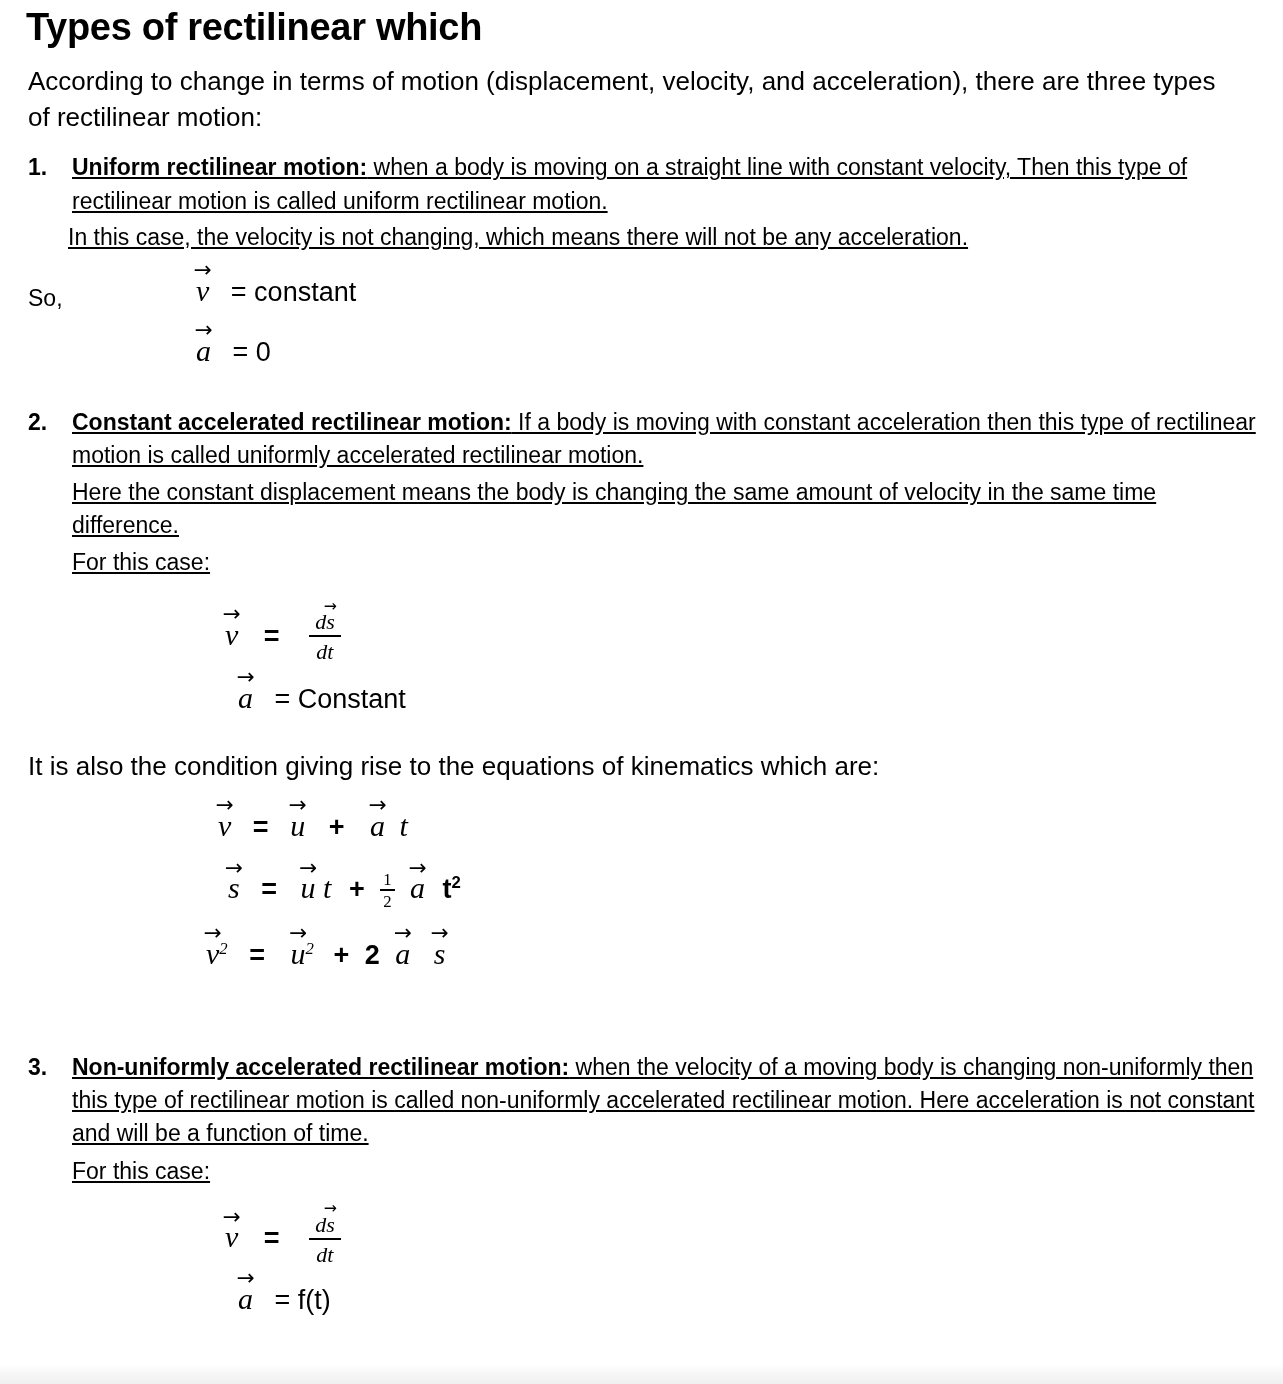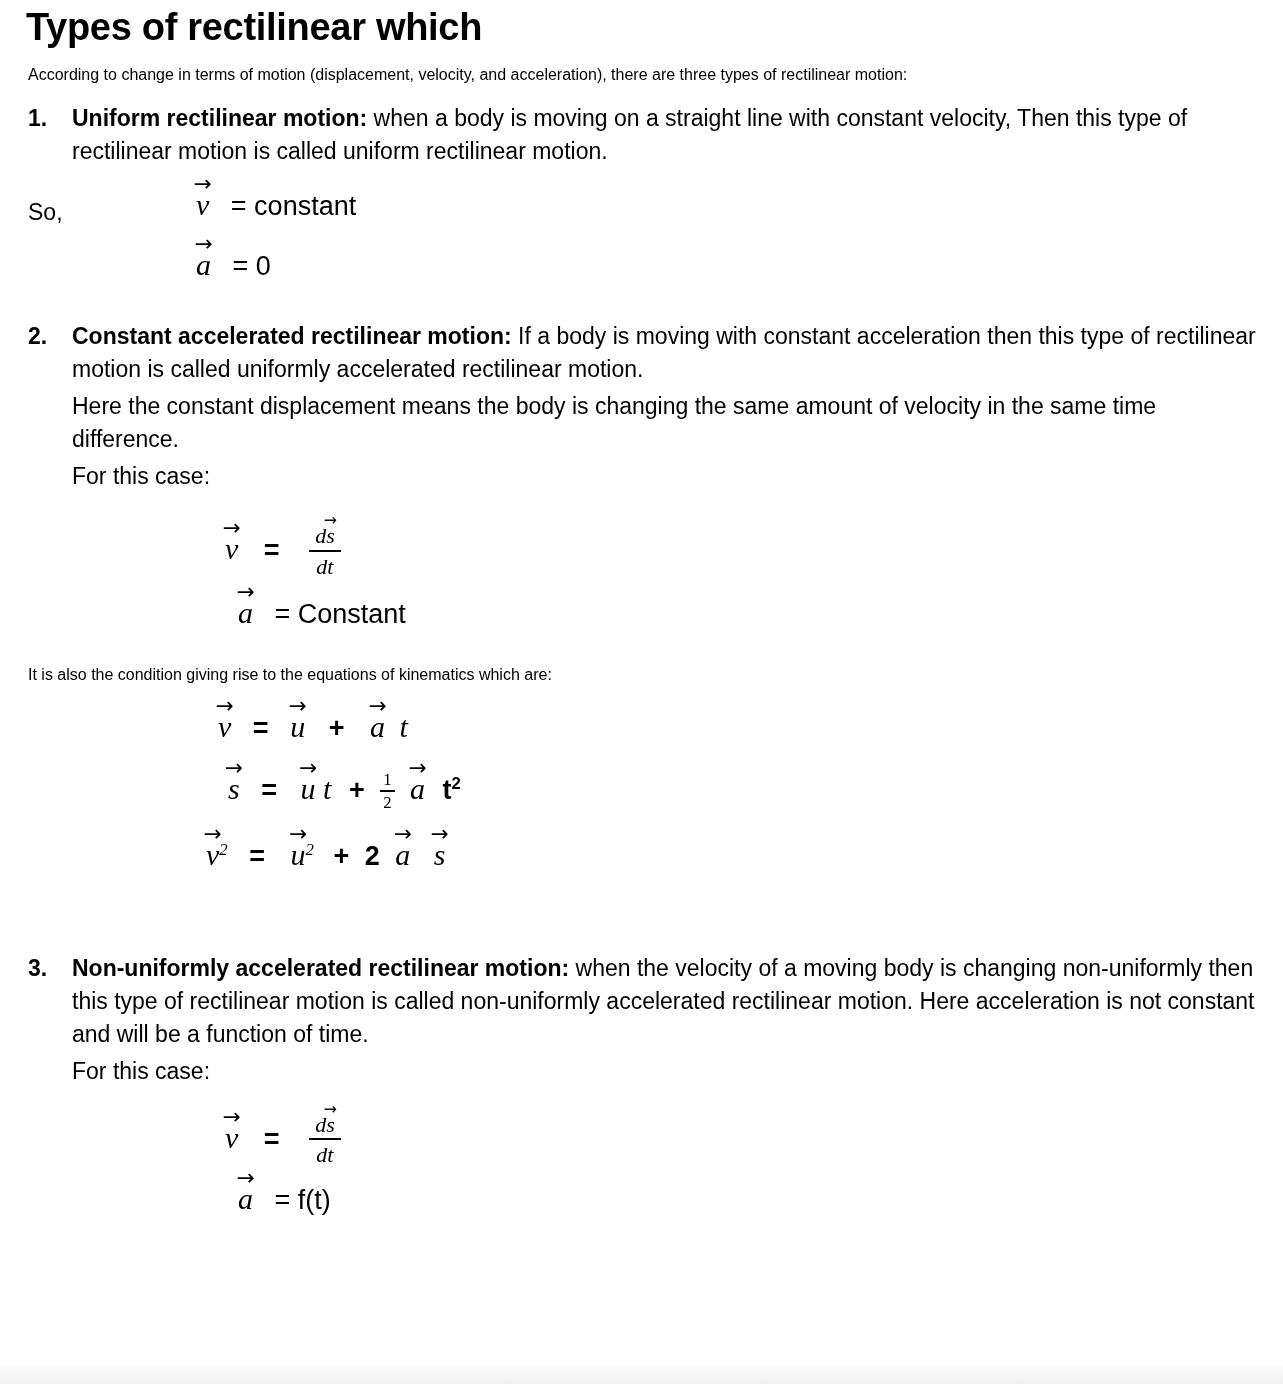--- a/index.html
+++ b/index.html
@@ -28,21 +28,21 @@
   .doc-title {
     font-size: 38px;
     font-weight: bold;
     letter-spacing: -0.3px;
     margin: 6px 0 0 26px;
     line-height: 1.15;
   }
 
   
   .intro {
-    font-size: 16px;
+    font-size: 26px;
     line-height: 1.38;
     margin: 14px 0 0 28px;
     width: 1195px;
   }
 
   
   .item {
     position: relative;
     margin-left: 72px;
     width: 1185px;
@@ -54,20 +54,21 @@
     left: -44px;
     top: 0;
     font-weight: bold;
     font-size: 23px;
   }
   .item .lead {
     font-weight: bold;
   }
   .item p {
     margin: 0;
+    text-decoration: underline;
   }
   .item .hang {
     display: block;
     margin-left: -4px;
   }
 
   
   .line {
     font-size: 23px;
     line-height: 1.4;
@@ -175,20 +176,21 @@
 
 <div class="page">
 
   <h1 class="doc-title">Types of rectilinear which</h1>
 
   <p class="intro">According to change in terms of motion (displacement, velocity, and acceleration), there are three types of rectilinear motion:</p>
 
   <div class="item" style="margin-top:16px;">
     <span class="num">1.</span>
     <p><span class="lead">Uniform rectilinear motion:</span><span> when a body is moving on a straight line with constant velocity, Then this type of rectilinear motion is called uniform rectilinear motion.</span></p>
+    <p class="hang" style="margin-top:3px; width:1190px;">In this case, the velocity is not changing, which means there will not be any acceleration.</p>
   </div>
 
   <div style="position:relative; height:56px; margin-top:12px;">
     <span class="line" style="position:absolute; left:28px; top:16px;">So,</span>
     <span class="mathrow" style="position:absolute; left:196px; top:10px;">
       <span class="vec mi"><span class="arw">→</span><span>v</span></span>
       <span class="msans" style="margin-left:14px;">= constant</span>
     </span>
   </div>
 

